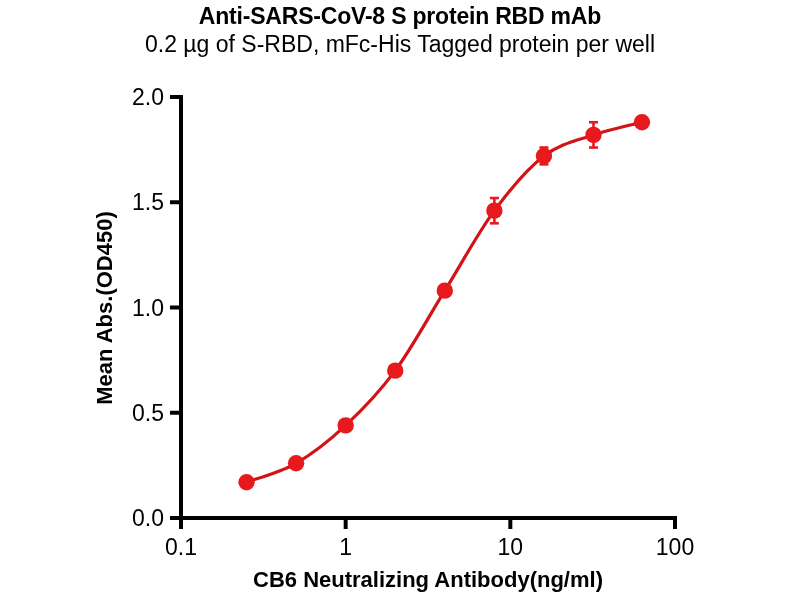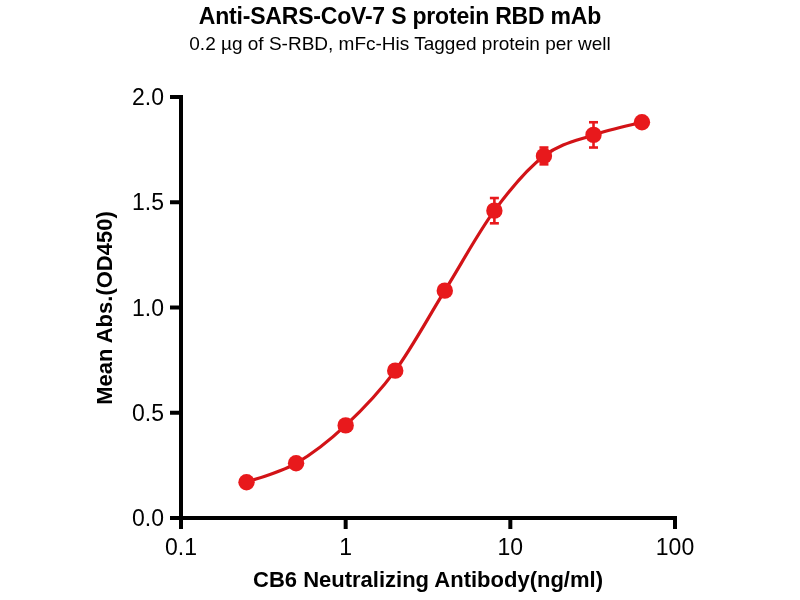--- a/index.html
+++ b/index.html
@@ -30,21 +30,21 @@
   .chart-title {
     font-size: 23px;
     font-weight: bold;
     letter-spacing: -0.2px;
     line-height: 28px;
     margin-top: 2px;
     color: #000;
     white-space: nowrap;
   }
   .chart-subtitle {
-    font-size: 19px;
+    font-size: 23px;
     font-weight: normal;
     line-height: 24px;
     margin-top: 2px;
     color: #000;
     white-space: nowrap;
   }
   svg.plot {
     position: absolute;
     top: 0;
     left: 0;
@@ -89,21 +89,21 @@
     fill: #e8191c;
     stroke: none;
   }
 </style>
 </head>
 <body>
 
 <div id="figure">
 
   <div class="titles">
-    <div class="chart-title">Anti-SARS-CoV-7 S protein RBD mAb</div>
+    <div class="chart-title">Anti-SARS-CoV-8 S protein RBD mAb</div>
     <div class="chart-subtitle">0.2 µg of S-RBD, mFc-His Tagged protein per well</div>
   </div>
 
   <svg class="plot" viewBox="0 0 800 600">
     <g id="yticklabels">
         <text x="164" y="526" class="tick-label" text-anchor="end">0.0</text>
         <text x="164" y="420.75" class="tick-label" text-anchor="end">0.5</text>
         <text x="164" y="315.5" class="tick-label" text-anchor="end">1.0</text>
         <text x="164" y="210.25" class="tick-label" text-anchor="end">1.5</text>
         <text x="164" y="105" class="tick-label" text-anchor="end">2.0</text>

